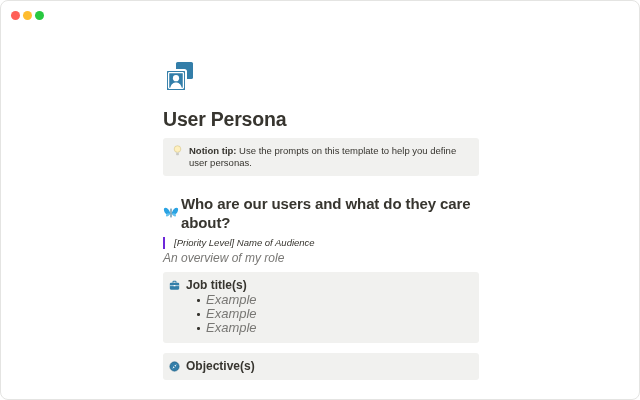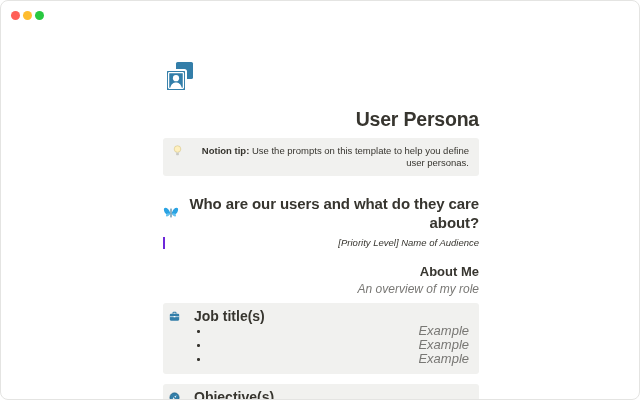--- a/index.html
+++ b/index.html
@@ -9,21 +9,20 @@
     font-family: "Liberation Sans", "DejaVu Sans", sans-serif;
     color: #37352F;
   }
   .window {
     position: relative;
     width: 640px; height: 400px;
     background: #ffffff;
     border: 1px solid #e4e4e2;
     border-radius: 8px;
     overflow: hidden;
-    text-align: right;
   }
   .traffic-lights {
     position: absolute; top: 10px; left: 10px;
     display: flex; gap: 3px;
   }
   .traffic-lights .dot {
     width: 9px; height: 9px; border-radius: 50%;
   }
   .dot.red    { background: #FF5F57; }
   .dot.yellow { background: #FEBC2E; }
@@ -39,21 +38,21 @@
     font-size: 19.5px; font-weight: 700; letter-spacing: -0.2px;
     line-height: 23px;
     color: #37352F;
   }
 
   .callout {
     margin-top: 7px;
     background: #F1F1EF;
     border-radius: 3px;
     padding: 7px 10px;
-    display: flex; align-items: flex-start; 
+    display: flex; align-items: flex-start; gap: 7px;
     font-size: 9.5px; line-height: 12px;
   }
   .callout .bulb { flex: 0 0 auto; margin-top: 0px; }
   .callout b { font-weight: 700; }
 
   .h2 {
     margin-top: 18px;
     display: flex; align-items: center; gap: 2px;
     font-size: 15px; font-weight: 700; letter-spacing: -0.1px;
     line-height: 19px;
@@ -79,22 +78,22 @@
   }
 
   .block {
     margin-top: 8px;
     background: #F1F1EF;
     border-radius: 3px;
     padding: 7px 10px 8px 6px;
   }
   .block + .block { margin-top: 10px; }
   .block-header {
-    display: flex; align-items: center; gap: 14px;
-    font-size: 14px; font-weight: 700; line-height: 12px;
+    display: flex; align-items: center; gap: 6px;
+    font-size: 12px; font-weight: 700; line-height: 12px;
   }
   .block-items { margin-top: 2px; }
   .bullet-item {
     position: relative;
     padding-left: 37px;
     font-size: 13px; font-style: italic;
     color: #787774;
     line-height: 14px;
   }
   .bullet-item::before {
@@ -145,21 +144,20 @@
         <path d="M9.8 8.2 C11.4 2.2 15.8 0.8 16.8 2.6 C17.8 4.4 16.4 8.4 13.8 9.6 C12 10.4 10.4 9.8 9.8 8.2 Z" fill="#2BA3E3"></path>
         <path d="M8.2 8.6 C7 11.4 4.6 12.6 3.6 11.8 C2.6 11 3.6 9 5.6 8.4 Z" fill="#64C2EF"></path>
         <path d="M9.8 8.6 C11 11.4 13.4 12.6 14.4 11.8 C15.4 11 14.4 9 12.4 8.4 Z" fill="#64C2EF"></path>
         <path d="M9 3.4 L9 12.6" stroke="#1B5E82" stroke-width="1.1" stroke-linecap="round"></path>
       </svg>
       <span>Who are our users and what do they care about?</span>
     </div>
 
     <div class="quote">[Priority Level] Name of Audience</div>
 
-    <div class="h3">About Me</div>
     <div class="subtitle">An overview of my role</div>
 
     <div class="block">
       <div class="block-header">
         <svg class="icon-sm" viewBox="0 0 16 16" style="width:11px;height:11px;">
           <path d="M5.8 4 L5.8 2.8 Q5.8 1.8 6.8 1.8 L9.2 1.8 Q10.2 1.8 10.2 2.8 L10.2 4" fill="none" stroke="#337EA9" stroke-width="1.5"></path>
           <rect x="1.2" y="4" width="13.6" height="10" rx="1.6" fill="#337EA9"></rect>
           <path d="M1.2 8.2 H14.8" stroke="#ffffff" stroke-width="0.9"></path>
           <rect x="6.7" y="7.2" width="2.6" height="2" rx="0.5" fill="#ffffff"></rect>
         </svg>

